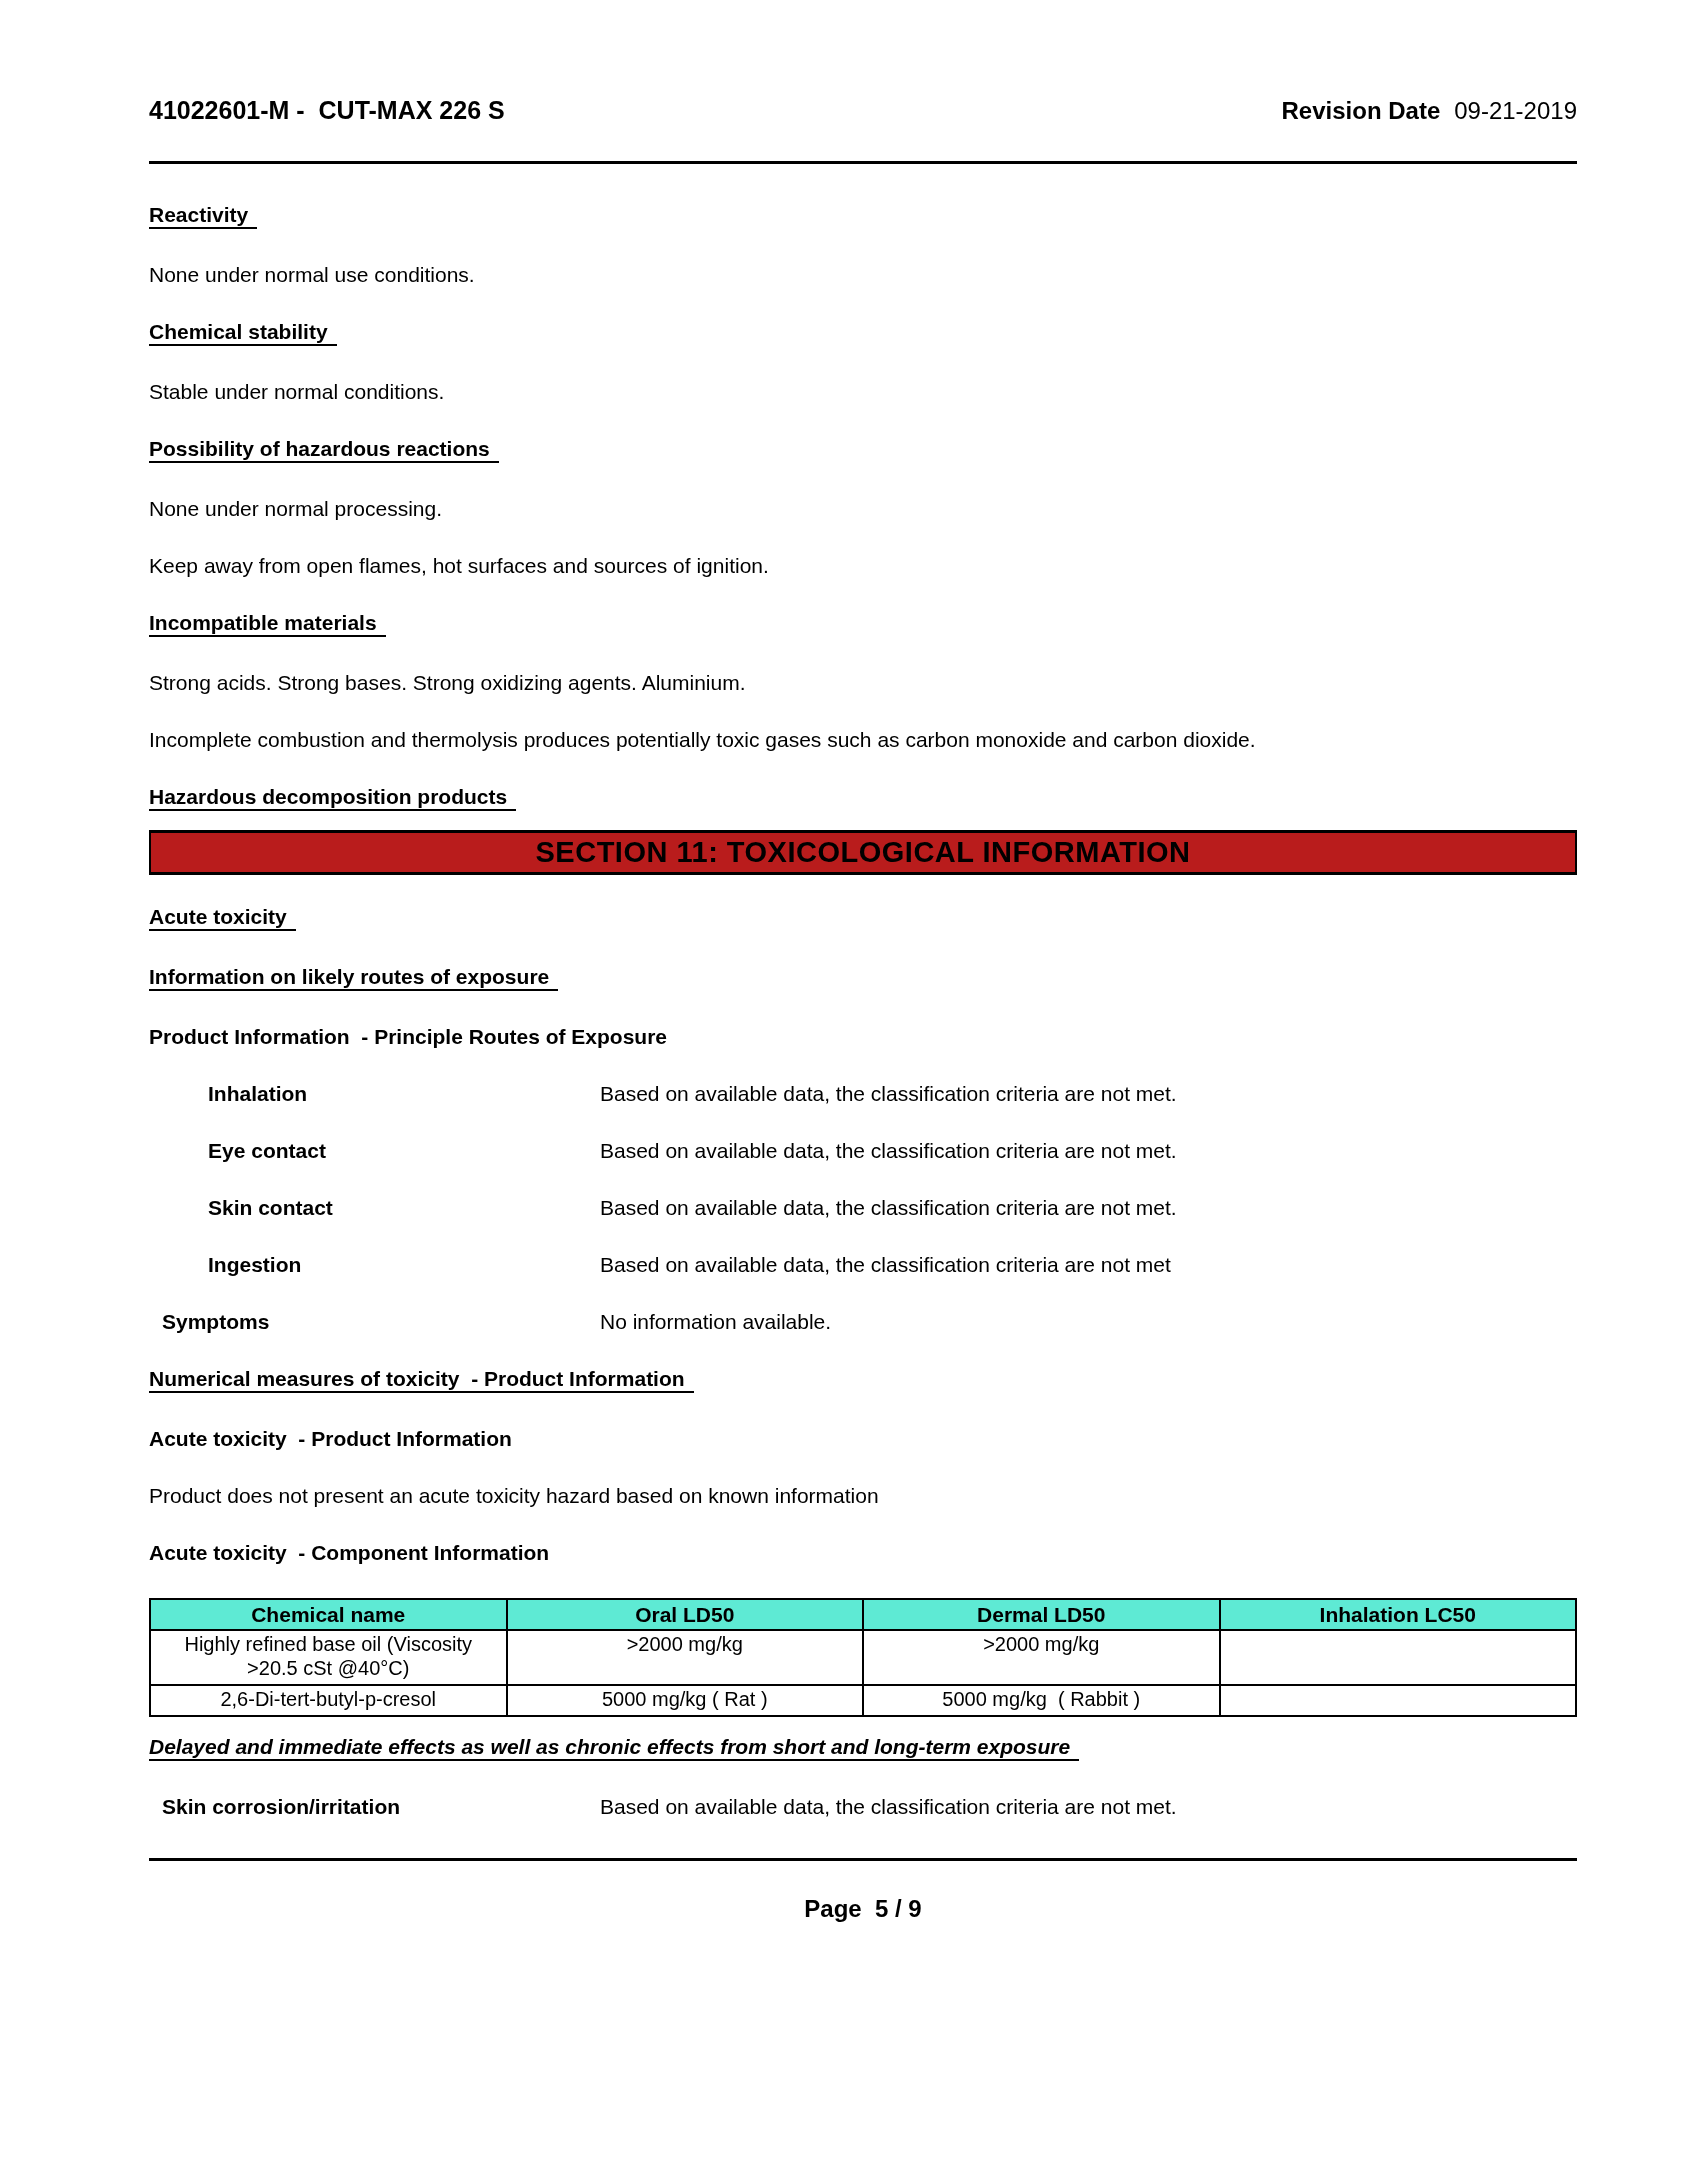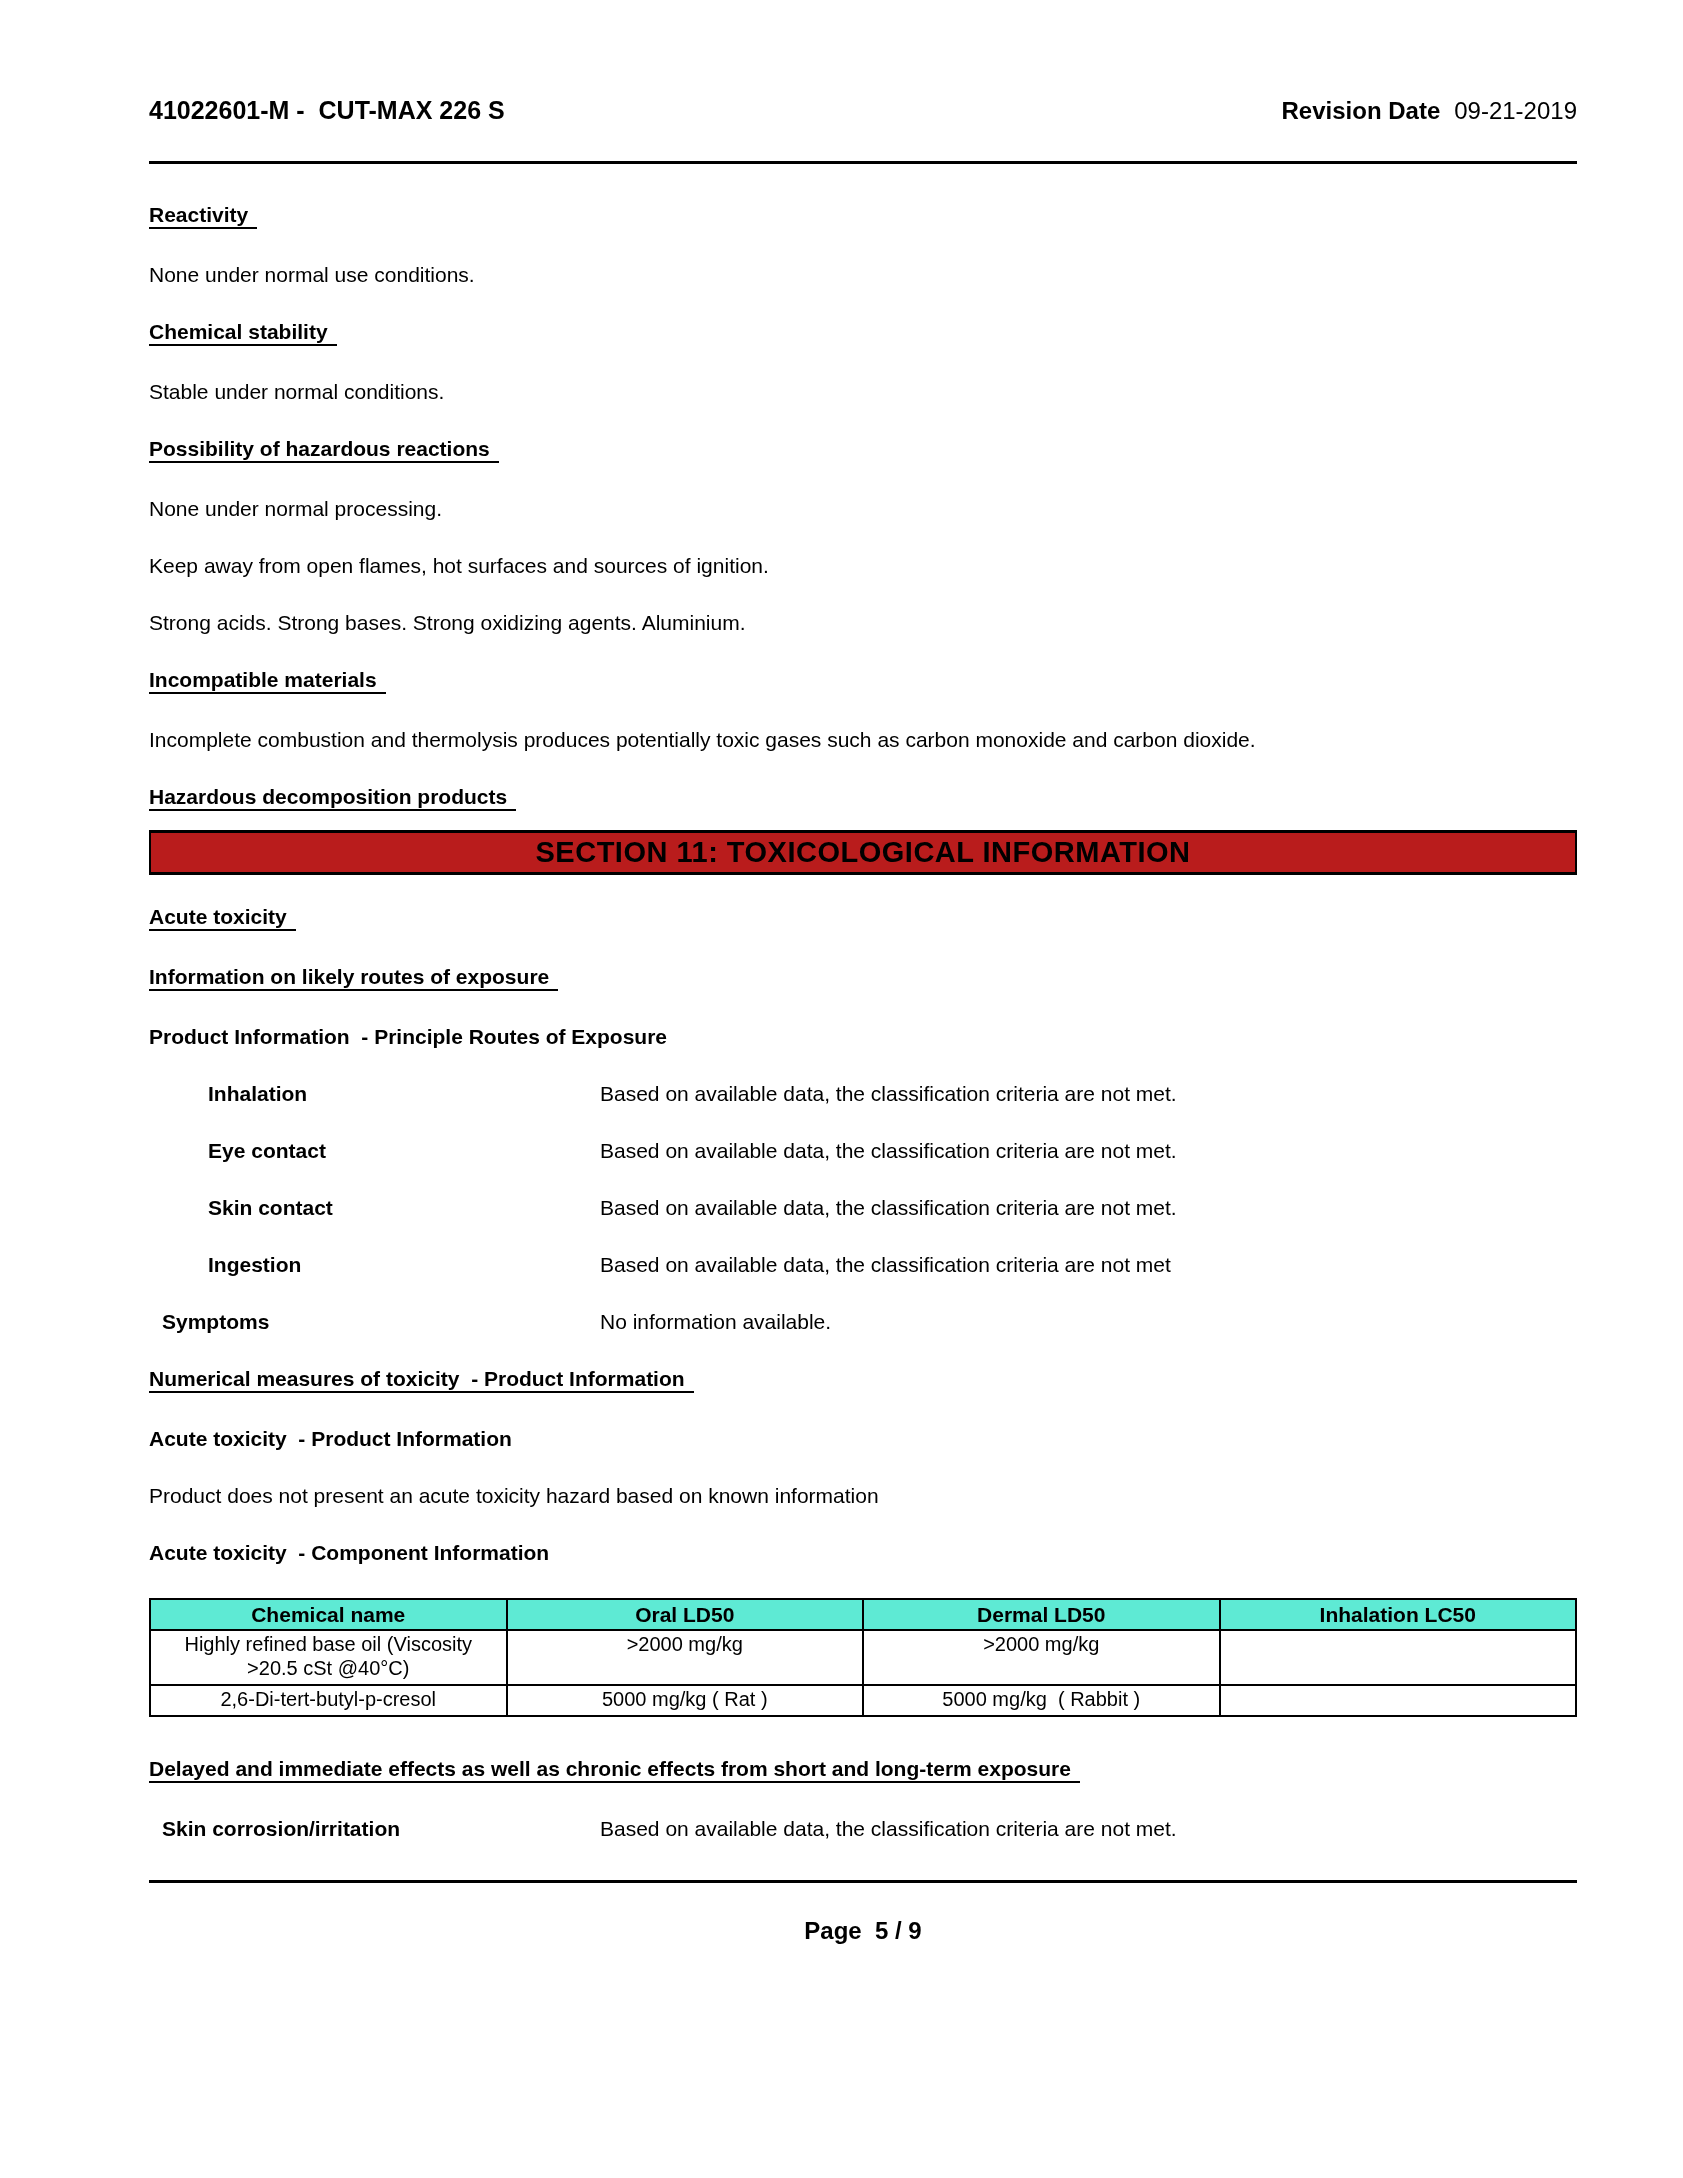--- a/index.html
+++ b/index.html
@@ -86,21 +86,21 @@
     background: #5eead4;
     font-size: 21px;
     height: 31px;
     vertical-align: middle;
     padding: 0 6px;
   }
   tr.r1 { height: 79px; }
   tr.r2 { height: 52px; }
   tr.r3 { height: 30px; }
 
-  .delayed { margin-top: 40px; margin-bottom: 34px; }
+  .delayed { margin-top: 18px; margin-bottom: 34px; font-style: italic; }
 
   .footer {
     margin-top: 34px;
     text-align: center;
     font-weight: bold;
     font-size: 24px;
     line-height: 28px;
     white-space: pre-wrap;
   }
 </style>
@@ -122,22 +122,22 @@
   <div class="blk">None under normal use conditions.</div>
 
   <div class="blk hd"><span class="hu">Chemical stability</span></div>
   <div class="blk">Stable under normal conditions.</div>
 
   <div class="blk hd"><span class="hu">Possibility of hazardous reactions</span></div>
   <div class="blk">None under normal processing.</div>
 
   <div class="blk">Keep away from open flames, hot surfaces and sources of ignition.</div>
 
+  <div class="blk hd"><span class="hu">Incompatible materials</span></div>
   <div class="blk">Strong acids. Strong bases. Strong oxidizing agents. Aluminium.</div>
-  <div class="blk hd"><span class="hu">Incompatible materials</span></div>
 
   <div class="blk">Incomplete combustion and thermolysis produces potentially toxic gases such as carbon monoxide and carbon dioxide.</div>
   <div class="blk hd"><span class="hu">Hazardous decomposition products</span></div>
 
   <div class="banner">SECTION 11: TOXICOLOGICAL INFORMATION</div>
 
   <div class="blk hd"><span class="hu">Acute toxicity</span></div>
 
   <div class="blk hd"><span class="hu">Information on likely routes of exposure</span></div>
 

